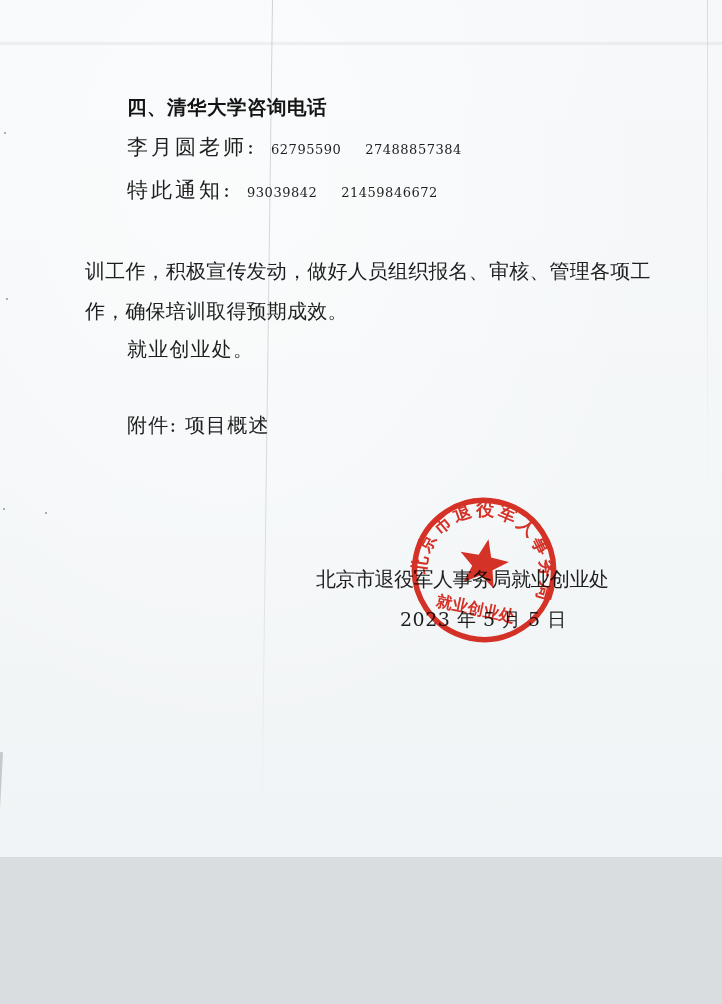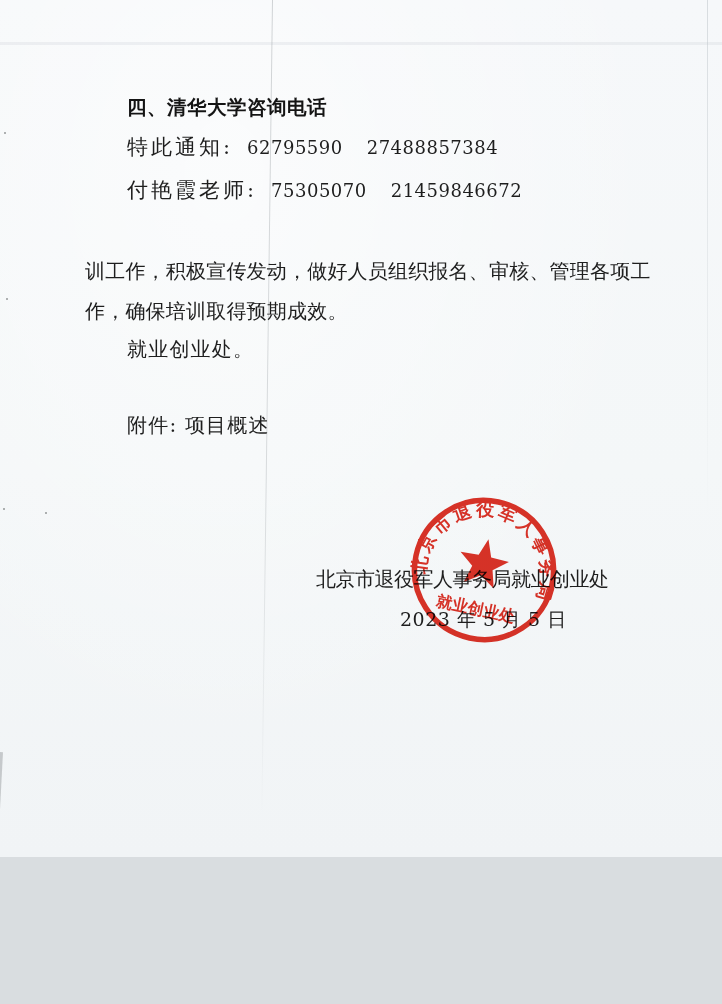--- a/index.html
+++ b/index.html
@@ -16,21 +16,21 @@
     padding-left:26px;
   }
   .abs{position:absolute;white-space:nowrap;}
   .heading{
     font-family:"DejaVu Sans","Liberation Sans",sans-serif;
     font-weight:700;font-size:19.5px;letter-spacing:.5px;color:#141414;
   }
   .body-text{font-size:20px;letter-spacing:.2px;}
   .contact{font-size:21px;}
   .contact .cjk{letter-spacing:3px;}
-  .contact .num{letter-spacing:.5px;font-size:18px;text-align:right;}
+  .contact .num{letter-spacing:.5px;font-size:13px;text-align:right;}
   .num1{margin-left:14px;}
   .num2{margin-left:24px;}
   .spaced{letter-spacing:1.2px;}
   .signature{font-size:20px;letter-spacing:-0.5px;}
   .dateline{font-size:19px;letter-spacing:.5px;}
   .pagenum{font-size:17px;word-spacing:9px;color:#222;}
   
   .fold-line{
     left:272px;top:0;width:1px;height:820px;
     background:linear-gradient(180deg,rgba(150,156,160,.42) 0%,rgba(150,156,160,.32) 60%,rgba(150,156,160,0) 100%);
@@ -58,24 +58,24 @@
   <div class="abs edge-sliver"></div>
   <div class="abs bottom-band"></div>
   <div class="abs speck" style="left:4px;top:132px;"></div>
   <div class="abs speck" style="left:6px;top:298px;"></div>
   <div class="abs speck" style="left:3px;top:508px;"></div>
   <div class="abs speck" style="left:45px;top:512px;"></div>
 
   <div class="abs heading" style="left:127px;top:94px;">四、清华大学咨询电话</div>
 
   <div class="abs contact" style="left:127px;top:133px;">
-    <span class="cjk">特此通知:</span><span class="num num1">62795590</span><span class="num num2">27488857384</span>
+    <span class="cjk">李月圆老师:</span><span class="num num1">62795590</span><span class="num num2">27488857384</span>
   </div>
   <div class="abs contact" style="left:127px;top:176px;">
-    <span class="cjk">付艳霞老师:</span><span class="num num1">75305070</span><span class="num num2">21459846672</span>
+    <span class="cjk">特此通知:</span><span class="num num1">93039842</span><span class="num num2">21459846672</span>
   </div>
 
   <div class="abs body-text" style="left:85px;top:258px;">训工作，积极宣传发动，做好人员组织报名、审核、管理各项工</div>
   <div class="abs body-text" style="left:85px;top:298px;">作，确保培训取得预期成效。</div>
 
   <div class="abs body-text spaced" style="left:127px;top:336px;">就业创业处。</div>
 
   <div class="abs body-text spaced" style="left:127px;top:412px;">附件: 项目概述</div>
 
   <div class="abs signature" style="left:316px;top:566px;">北京市退役军人事务局就业创业处</div>

